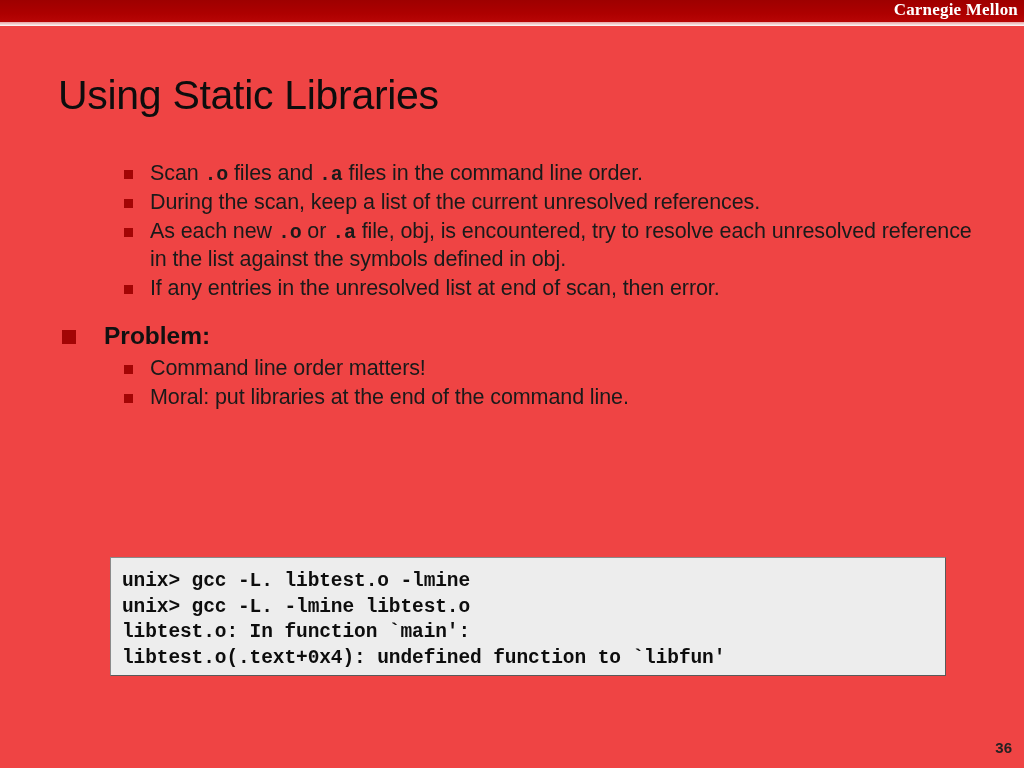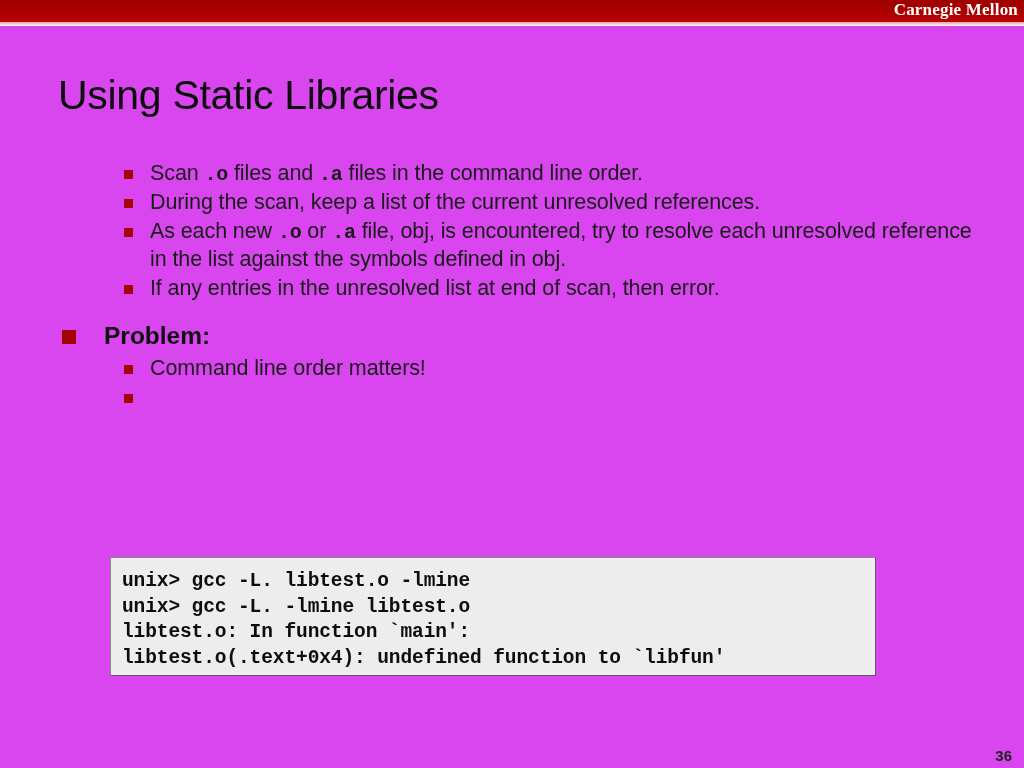--- a/index.html
+++ b/index.html
@@ -7,21 +7,21 @@
     padding: 0;
     background: #ffffff;
   }
   body {
     font-family: "Liberation Sans", sans-serif;
   }
   .slide {
     position: relative;
     width: 1024px;
     height: 768px;
-    background: #d946ef;
+    background: #ef4444;
     overflow: hidden;
   }
 
   
   .header-band {
     position: absolute;
     left: 0;
     top: 0;
     width: 1024px;
     height: 22px;
@@ -118,21 +118,21 @@
     font-size: 20px;
     letter-spacing: -0.2px;
   }
   .ital { }
 
   
   .code-box {
     position: absolute;
     left: 110px;
     top: 557px;
-    width: 766px;
+    width: 836px;
     height: 119px;
     background: #ededed;
     border: 1px solid #8a8a8a;
     border-right-color: #5a5a5a;
     border-bottom-color: #5a5a5a;
     box-sizing: border-box;
     padding: 11px 0 0 11px;
   }
   .code-line {
     font-family: "Liberation Mono", "DejaVu Sans Mono", monospace;
@@ -141,21 +141,21 @@
     line-height: 25.5px;
     color: #0d0d0d;
     white-space: pre;
     letter-spacing: -0.1px;
   }
 
   
   .page-num {
     position: absolute;
     right: 12px;
-    bottom: 4px;
+    bottom: 12px;
     font-size: 15px;
     font-weight: bold;
     color: #222222;
   }
 </style>
 </head>
 <body>
 
 <div class="slide">
 
@@ -168,21 +168,21 @@
   <div class="body-area" id="body-area">
       <div class="group">
         <div class="l2"><span class="sq"></span><span>Scan </span><span class="mono">.o</span><span> files and </span><span class="mono">.a</span><span> files in the command line order.</span></div>
         <div class="l2"><span class="sq"></span><span>During the scan, keep a list of the current unresolved references.</span></div>
         <div class="l2"><span class="sq"></span><span>As each new </span><span class="mono">.o</span><span> or </span><span class="mono">.a</span><span> file, </span><span class="ital">obj</span><span>, is encountered, try to resolve each unresolved reference in the list against the symbols defined in </span><span class="ital">obj</span><span>.</span></div>
         <div class="l2"><span class="sq"></span><span>If any entries in the unresolved list at end of scan, then error.</span></div>
       </div>
       <div class="group second">
         <div class="l1"><span class="sq"></span><span>Problem:</span></div>
         <div class="l2"><span class="sq"></span><span>Command line order matters!</span></div>
-        <div class="l2"><span class="sq"></span></div>
+        <div class="l2"><span class="sq"></span><span>Moral: put libraries at the end of the command line.</span></div>
       </div>
     </div>
 
   <div class="code-box" id="code-box">
       <div class="code-line">unix&gt; gcc -L. libtest.o -lmine</div>
       <div class="code-line">unix&gt; gcc -L. -lmine libtest.o</div>
       <div class="code-line">libtest.o: In function `main':</div>
       <div class="code-line">libtest.o(.text+0x4): undefined function to `libfun'</div>
     </div>
 

